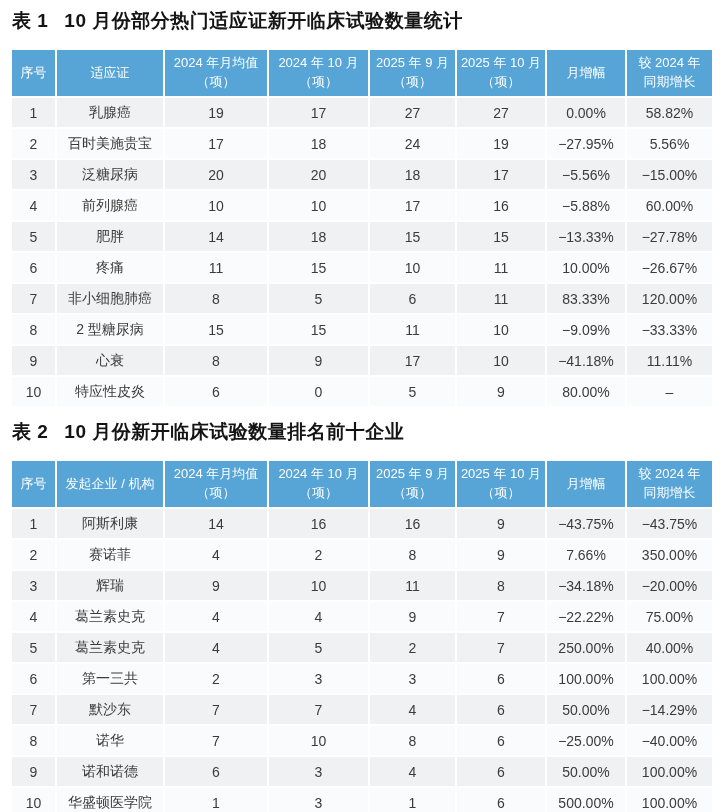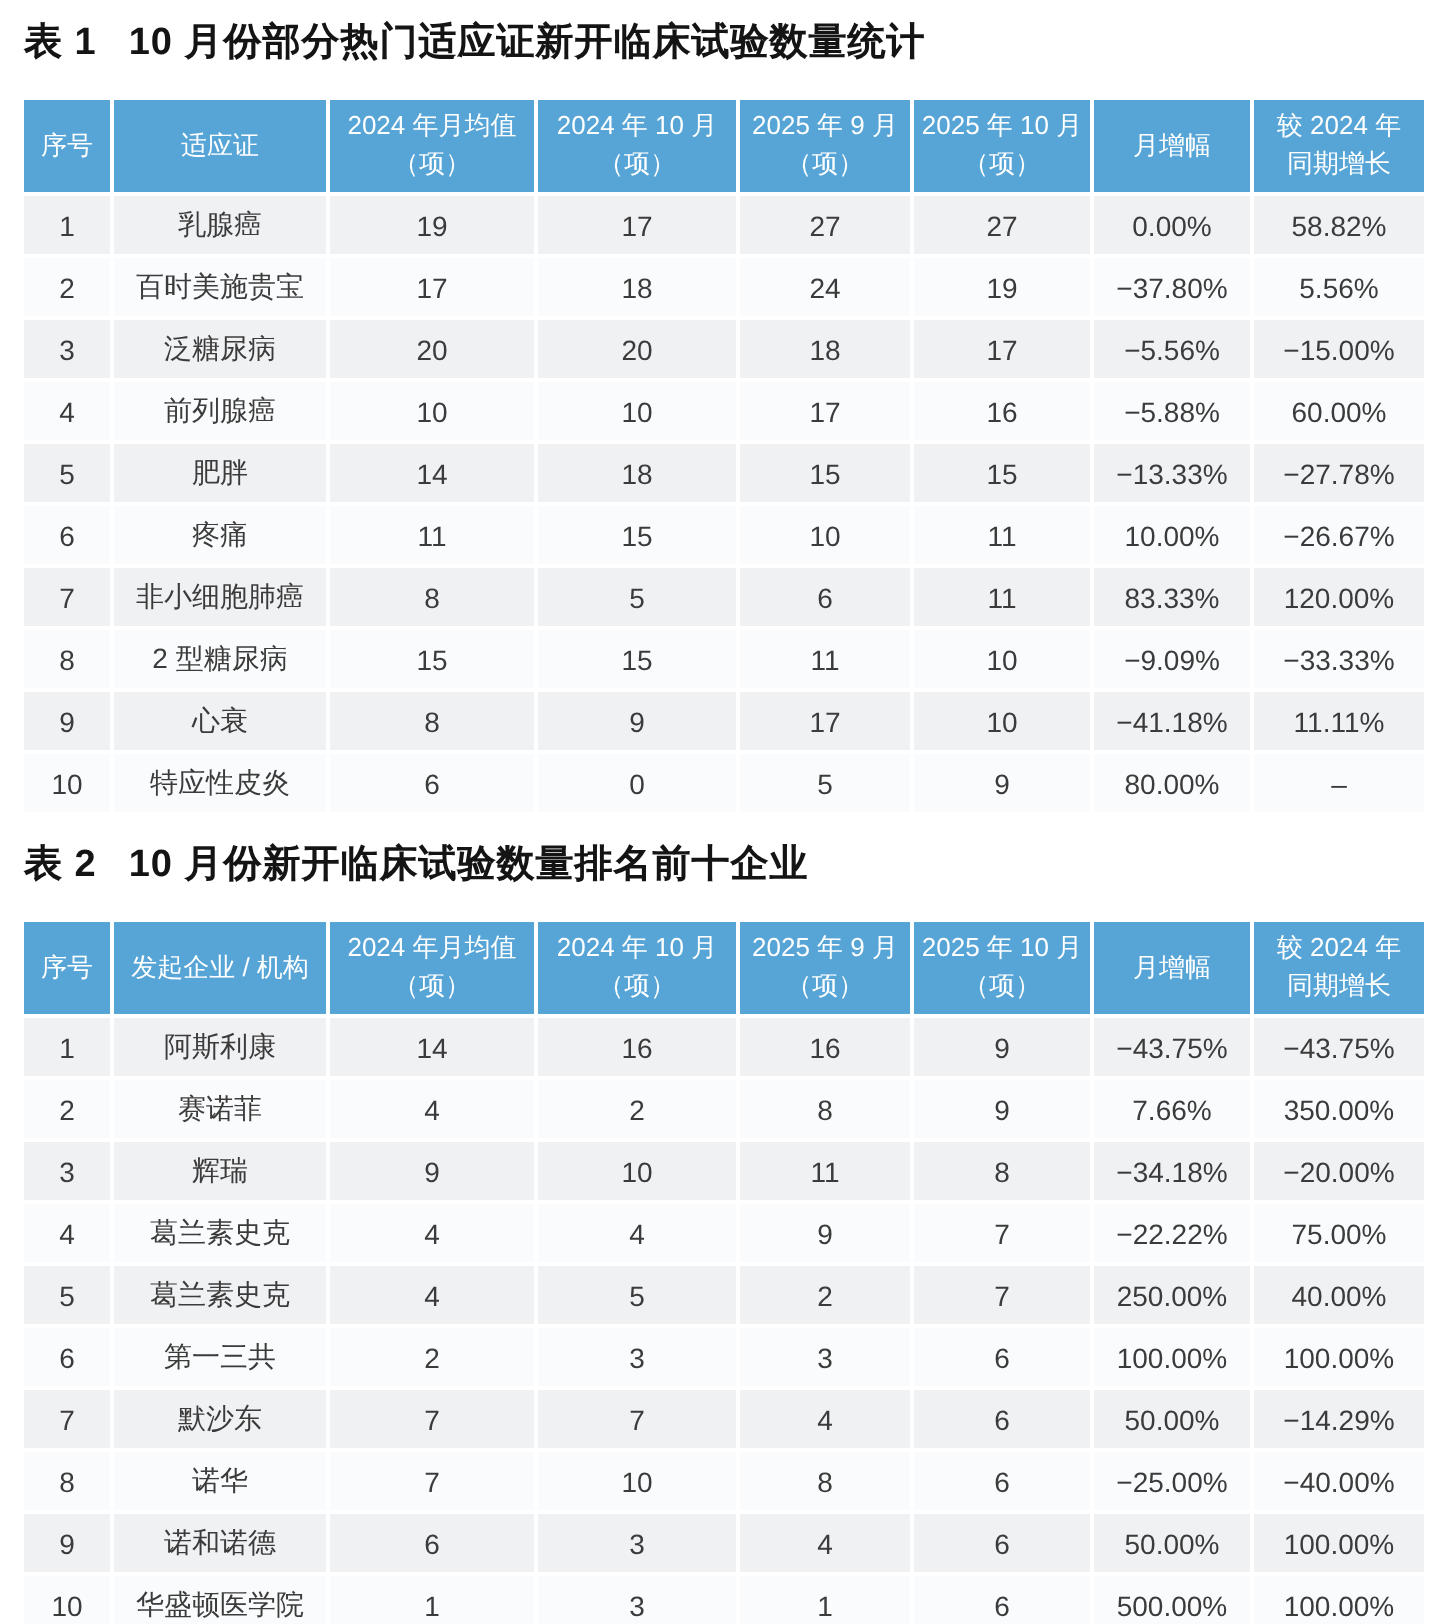--- a/index.html
+++ b/index.html
@@ -109,21 +109,21 @@
             <td>0.00%</td>
             <td>58.82%</td>
           </tr>
           <tr class="even">
             <td>2</td>
             <td>百时美施贵宝</td>
             <td>17</td>
             <td>18</td>
             <td>24</td>
             <td>19</td>
-            <td>−37.80%</td>
+            <td>−27.95%</td>
             <td>5.56%</td>
           </tr>
           <tr class="odd">
             <td>3</td>
             <td>泛糖尿病</td>
             <td>20</td>
             <td>20</td>
             <td>18</td>
             <td>17</td>
             <td>−5.56%</td>

